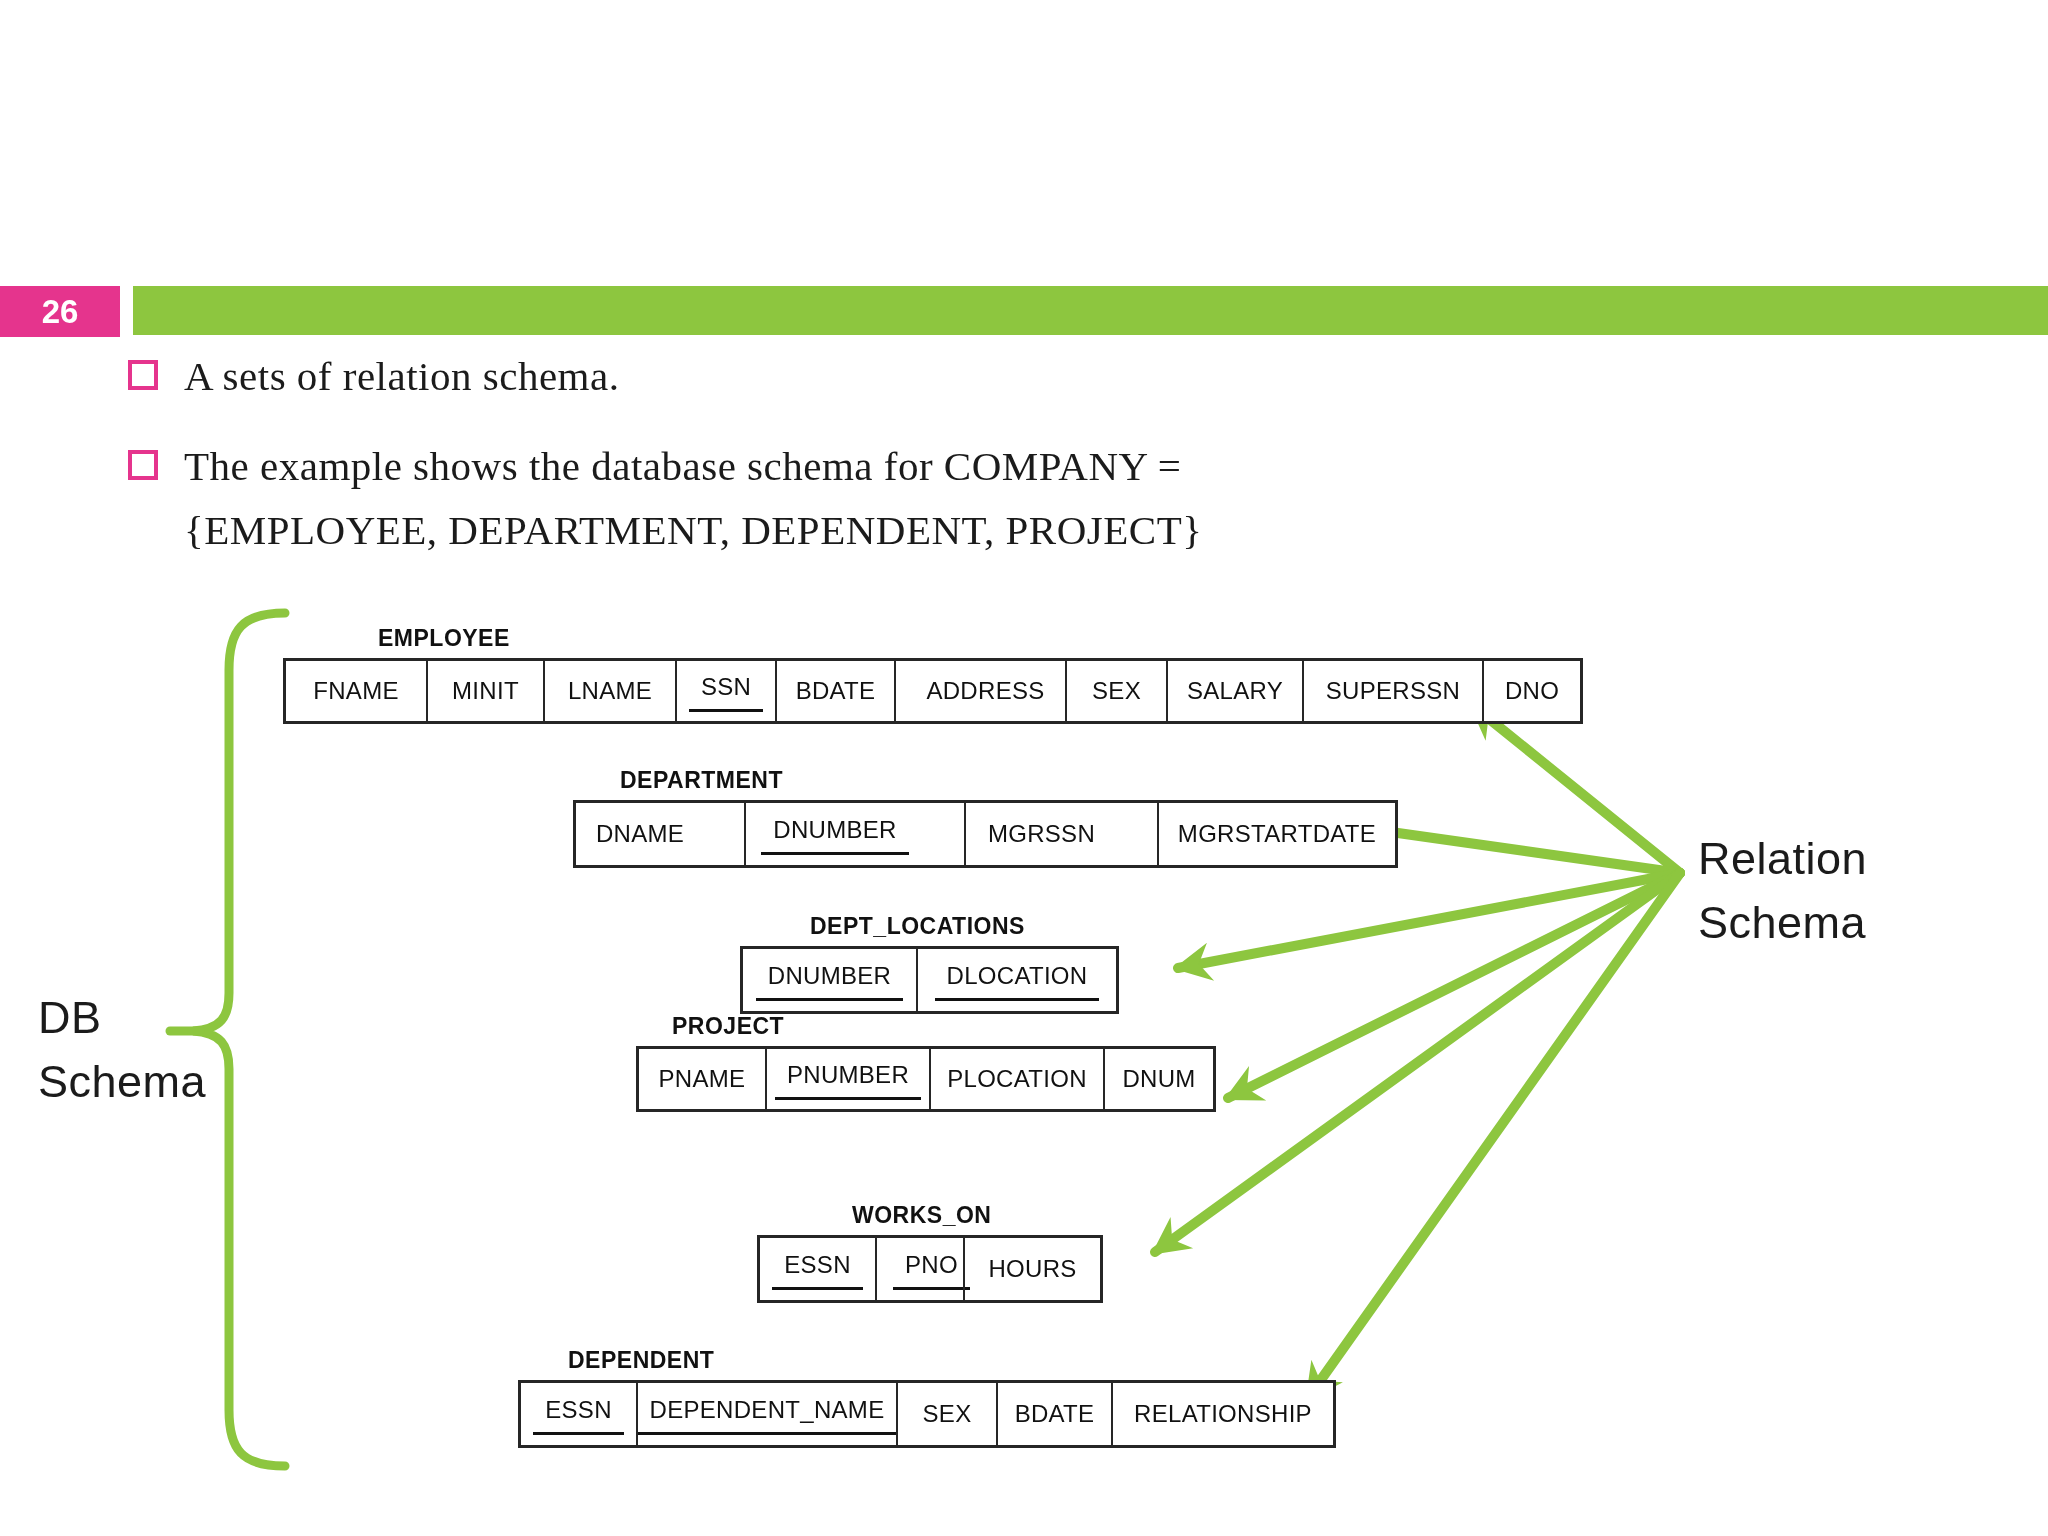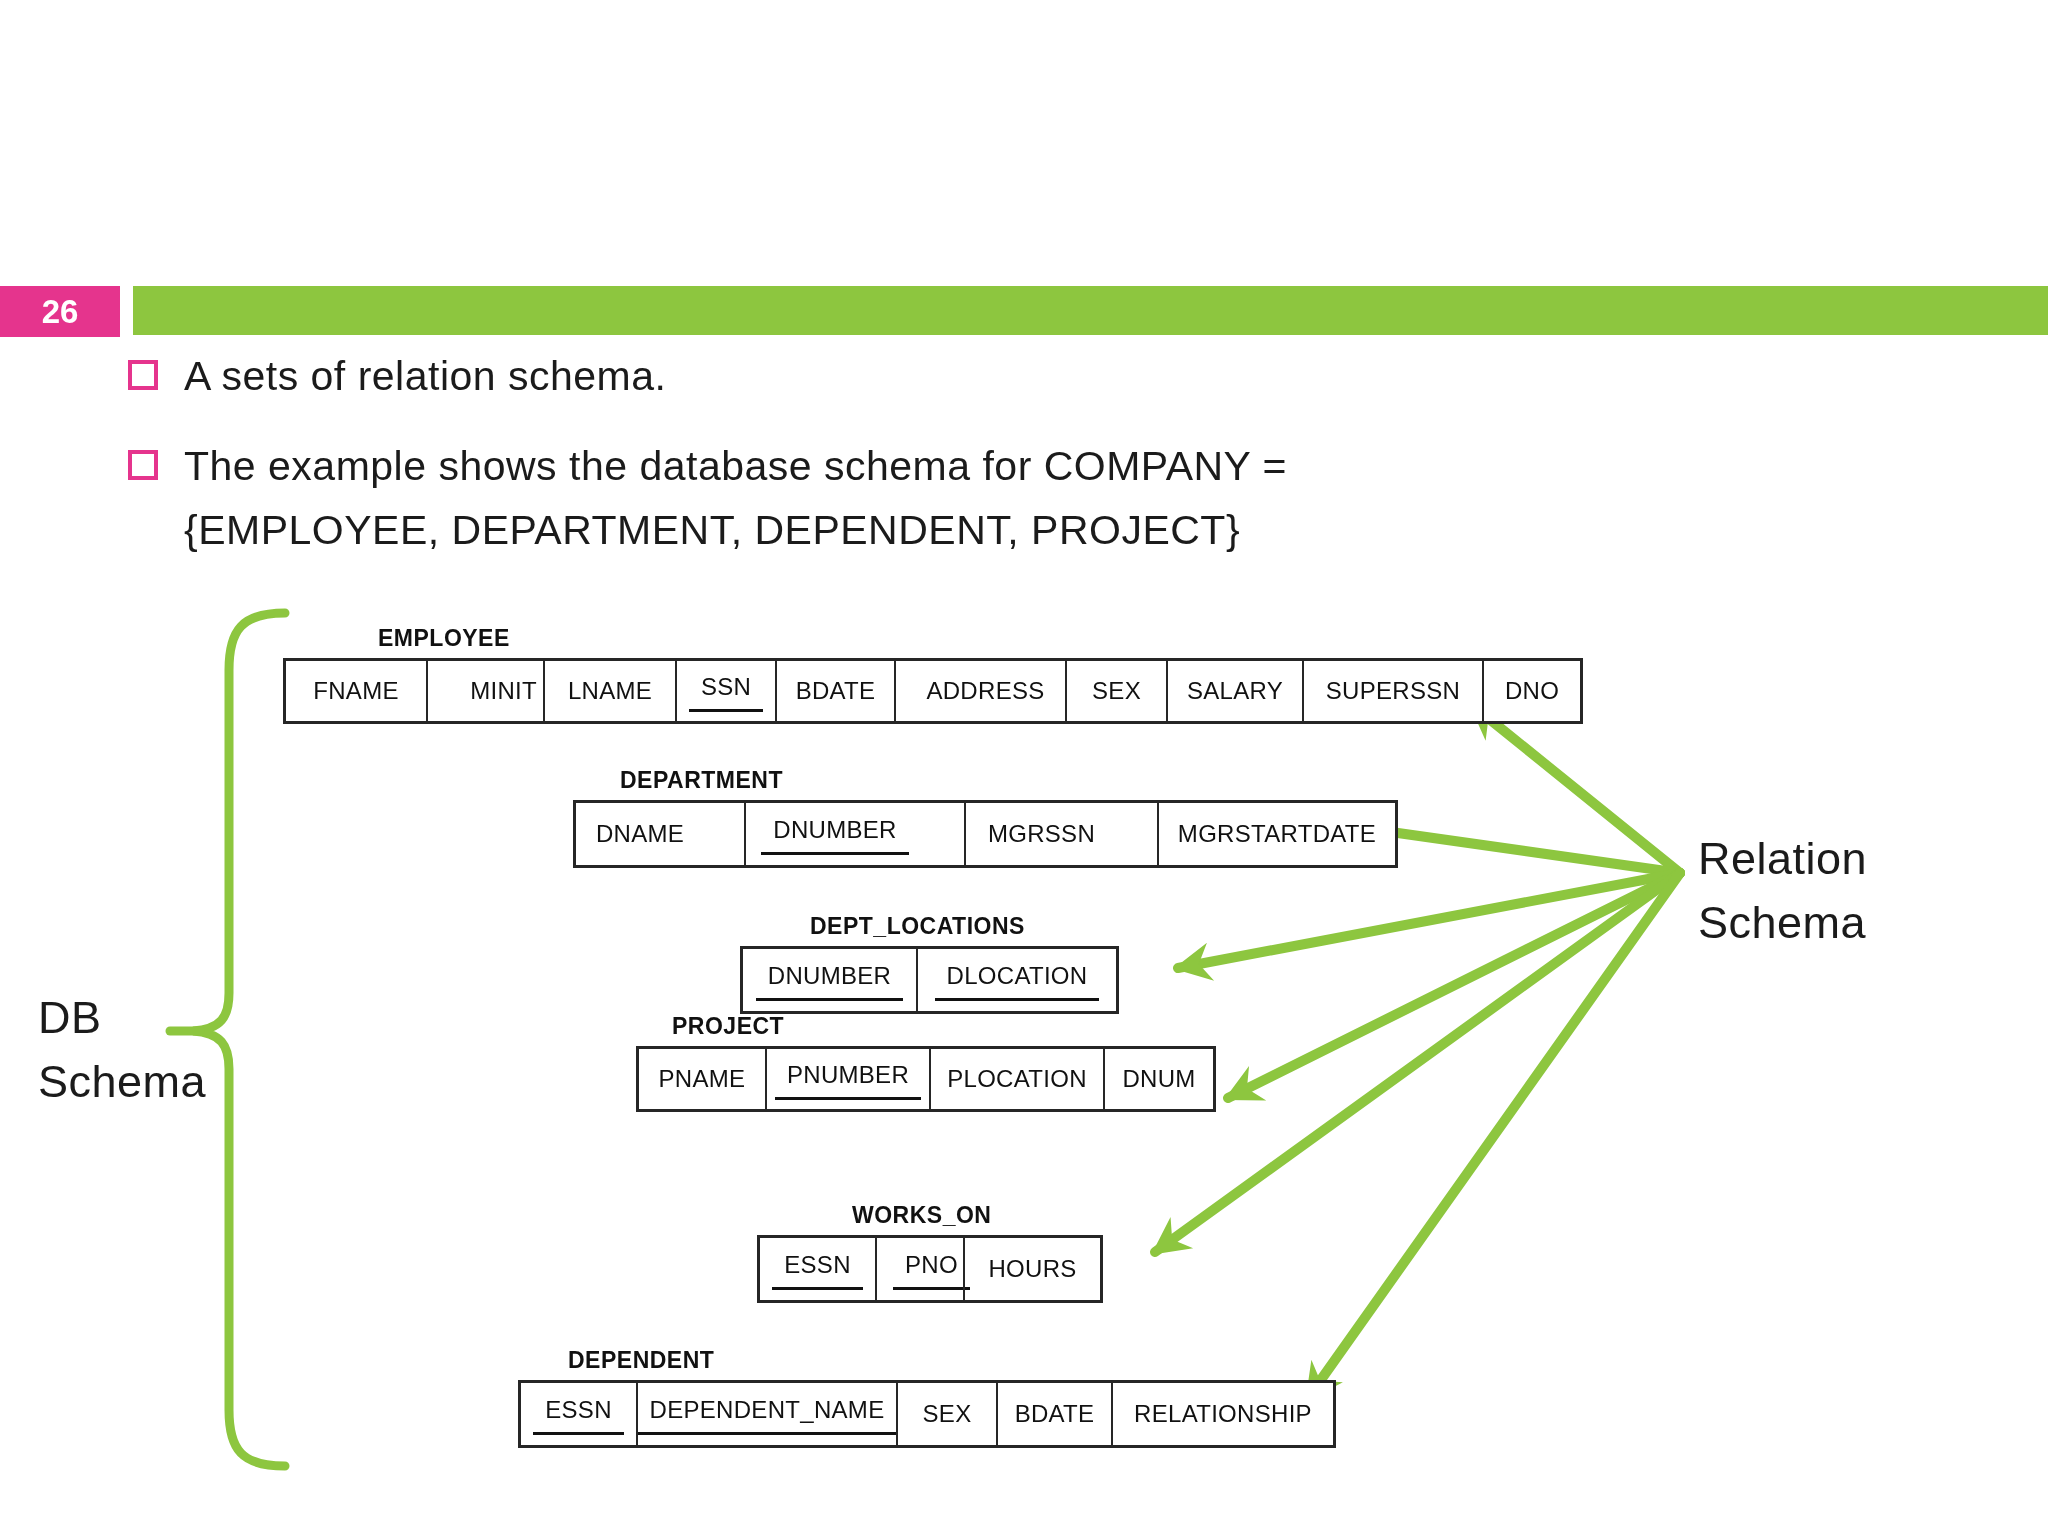--- a/index.html
+++ b/index.html
@@ -14,21 +14,21 @@
     font-family:"Liberation Sans",sans-serif;white-space:nowrap;
   }
   
   .badge{
     position:absolute;left:0;top:286px;width:120px;height:51px;background:#e5348d;
     color:#ffffff;font-size:33px;font-weight:700;display:flex;align-items:center;justify-content:center;
   }
   .bar{position:absolute;left:133px;top:286px;right:0;height:49px;background:#8dc63f;}
   
   .bullets{position:absolute;left:128px;top:344px;width:1500px;margin:0;padding:0;list-style:none;}
-  .bullets li{display:flex;margin-bottom:26px;}
+  .bullets li{display:flex;margin-bottom:26px;font-family:Liberation Serif, serif;}
   .sq{
     flex:0 0 auto;width:22px;height:22px;border:4px solid #e5348d;background:#fff;
     margin:16px 26px 0 0;
   }
   .btxt{font-size:41px;line-height:64px;color:#1b1b1b;letter-spacing:0.5px;}
   
   .relation{position:absolute;}
   .tbl-label{
     position:absolute;top:-33px;font-size:23px;font-weight:700;color:#111;
     letter-spacing:0.5px;white-space:nowrap;
@@ -91,21 +91,21 @@
       <line x1="1680" y1="873" x2="1308" y2="1398" stroke="#8dc63f" stroke-width="10" stroke-linecap="round" marker-end="url(#ah)"></line>
     </svg>
 
     <div>
         <div class="relation" style="left: 283px; top: 658px; border-radius: 27px;">
           <div class="tbl-label" style="left: 95px;">EMPLOYEE</div>
           <div class="row" style="height: 60px;">
             <div class="cell" style="width: 140px;">
               <span class="txt">FNAME</span>
             </div>
-            <div class="cell" style="width: 117px; justify-content: flex-end;">
+            <div class="cell" style="width: 117px;">
               <span class="txt">MINIT</span>
             </div>
             <div class="cell" style="width: 132px;">
               <span class="txt">LNAME</span>
             </div>
             <div class="cell key" style="width: 100px;">
               <span class="txt">SSN</span>
             </div>
             <div class="cell" style="width: 119px;">
               <span class="txt">BDATE</span>

